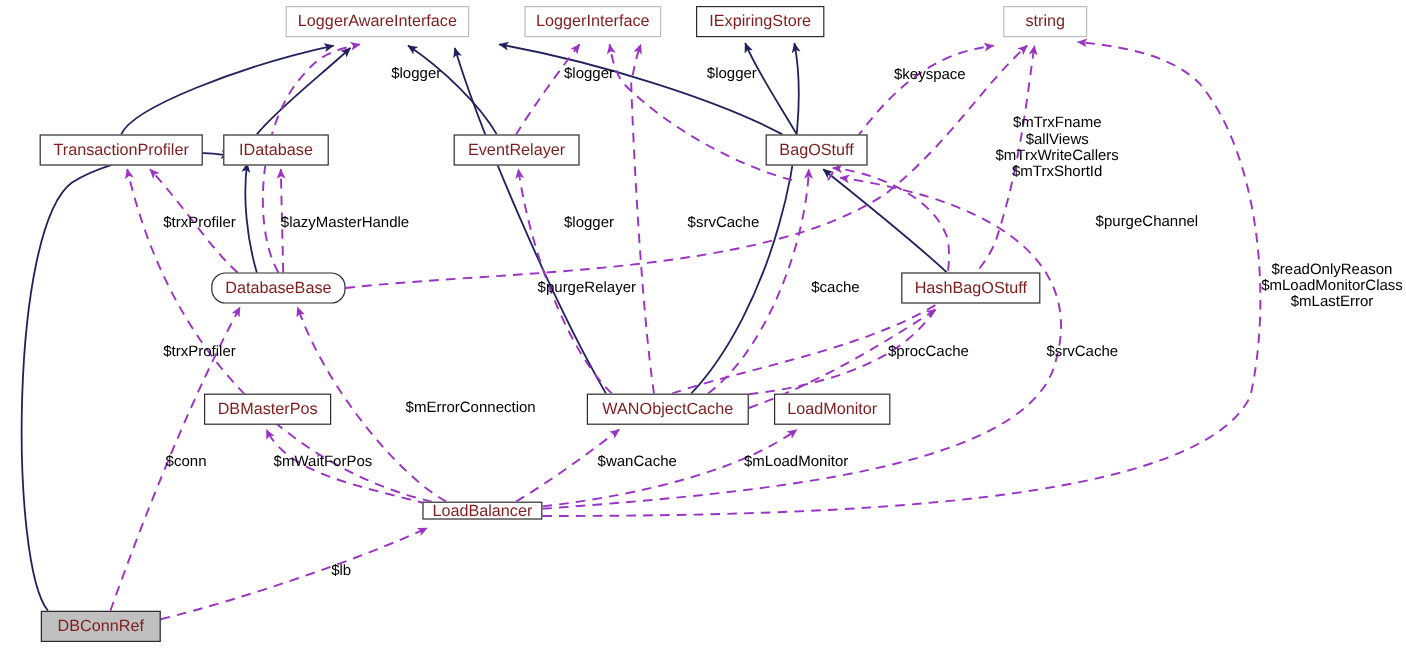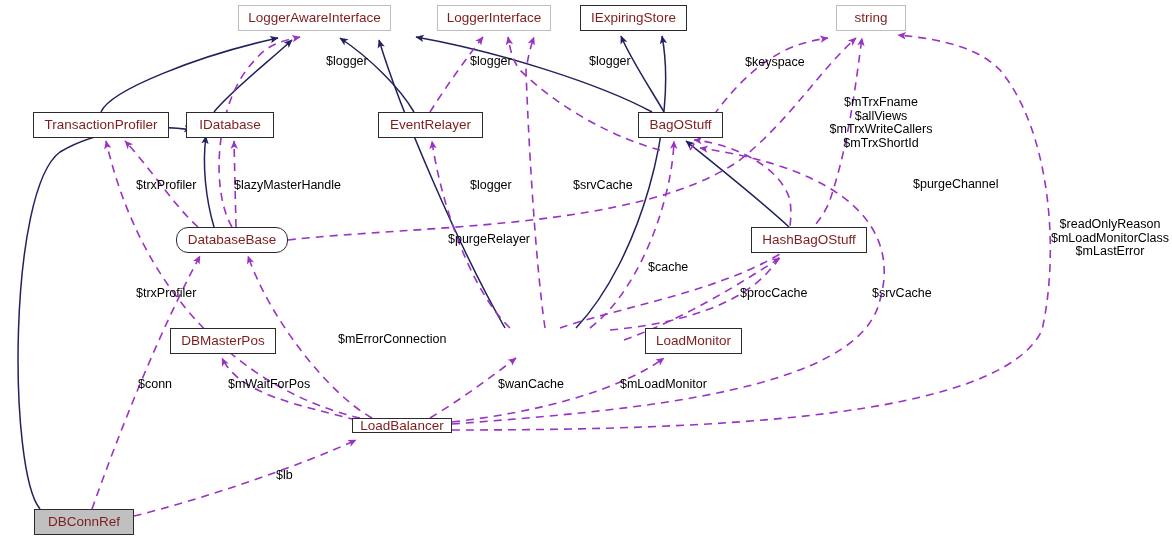--- a/index.html
+++ b/index.html
@@ -87,20 +87,21 @@
   <div class="node light" style="left:437px;top:5px;width:114px;height:26px;">LoggerInterface</div>
   <div class="node solid" style="left:580px;top:5px;width:107px;height:26px;">IExpiringStore</div>
   <div class="node light" style="left:836px;top:5px;width:70px;height:26px;">string</div>
   <div class="node solid" style="left:33px;top:112px;width:136px;height:26px;">TransactionProfiler</div>
   <div class="node solid" style="left:186px;top:112px;width:88px;height:26px;">IDatabase</div>
   <div class="node solid" style="left:378px;top:112px;width:105px;height:26px;">EventRelayer</div>
   <div class="node solid" style="left:638px;top:112px;width:85px;height:26px;">BagOStuff</div>
   <div class="node solid" style="left:176px;top:227px;width:112px;height:26px;border-radius:12px;">DatabaseBase</div>
   <div class="node solid" style="left:751px;top:227px;width:116px;height:26px;">HashBagOStuff</div>
   <div class="node solid" style="left:170px;top:328px;width:106px;height:26px;">DBMasterPos</div>
+  <div class="node solid" style="left:489px;top:328px;width:135px;height:26px;">WANObjectCache</div>
   <div class="node solid" style="left:645px;top:328px;width:97px;height:26px;">LoadMonitor</div>
   <div class="node solid" style="left:352px;top:418px;width:100px;height:15px;">LoadBalancer</div>
   <div class="node filled" style="left:34px;top:509px;width:100px;height:26px;">DBConnRef</div>
 
   <div class="elabel" style="left:326px;top:55px;">$logger</div>
   <div class="elabel" style="left:470px;top:55px;">$logger</div>
   <div class="elabel" style="left:589px;top:55px;">$logger</div>
   <div class="elabel" style="left:745px;top:56px;">$keyspace</div>
   <div class="elabel center" style="left:786px;top:96px;width:190px;">$mTrxFname
 $allViews
@@ -108,21 +109,21 @@
 $mTrxShortId</div>
   <div class="elabel" style="left:136px;top:179px;">$trxProfiler</div>
   <div class="elabel" style="left:234px;top:179px;">$lazyMasterHandle</div>
   <div class="elabel" style="left:470px;top:179px;">$logger</div>
   <div class="elabel" style="left:573px;top:179px;">$srvCache</div>
   <div class="elabel" style="left:913px;top:178px;">$purgeChannel</div>
   <div class="elabel center" style="left:1050px;top:218px;width:120px;">$readOnlyReason
 $mLoadMonitorClass
 $mLastError</div>
   <div class="elabel" style="left:448px;top:233px;">$purgeRelayer</div>
-  <div class="elabel" style="left:648px;top:233px;margin-top:28px;">$cache</div>
+  <div class="elabel" style="left:676px;top:233px;">$cache</div>
   <div class="elabel" style="left:136px;top:287px;">$trxProfiler</div>
   <div class="elabel" style="left:740px;top:287px;">$procCache</div>
   <div class="elabel" style="left:872px;top:287px;">$srvCache</div>
   <div class="elabel" style="left:338px;top:333px;">$mErrorConnection</div>
   <div class="elabel" style="left:138px;top:378px;">$conn</div>
   <div class="elabel" style="left:228px;top:378px;">$mWaitForPos</div>
   <div class="elabel" style="left:498px;top:378px;">$wanCache</div>
   <div class="elabel" style="left:620px;top:378px;">$mLoadMonitor</div>
   <div class="elabel" style="left:276px;top:469px;">$lb</div>
 

